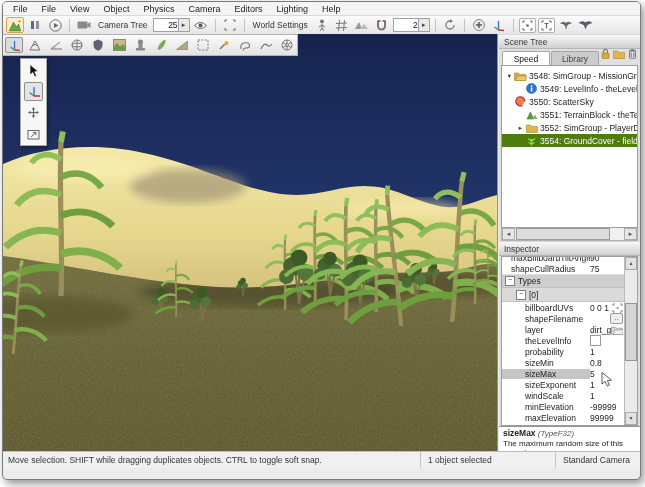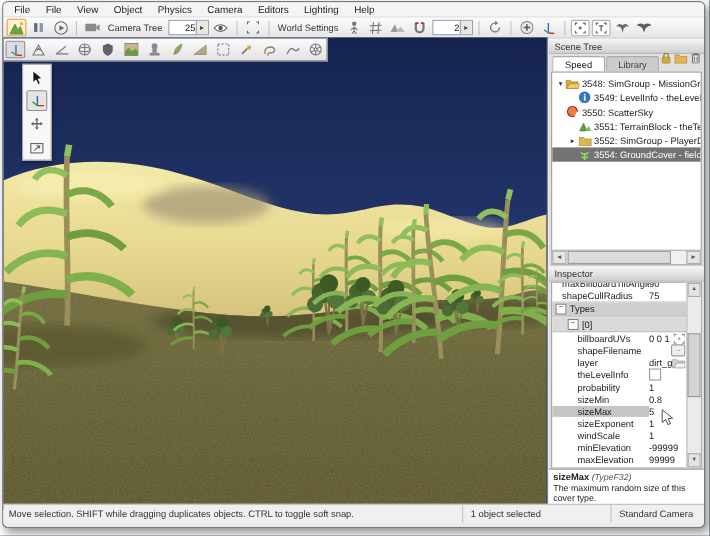--- a/index.html
+++ b/index.html
@@ -48,21 +48,21 @@
                 border-bottom:1px solid #b5b5b5;border-top:1px solid #d8d8d8;font-size:8.5px;
                 color:#333;display:flex;align-items:center;padding-left:5px;}
   .tabs{height:15px;flex:none;display:flex;align-items:flex-end;padding:1px 3px 0;gap:1px;}
   .tab{height:13px;width:46px;font-size:8.5px;display:flex;align-items:center;justify-content:center;
        background:#cccccc;border:1px solid #a6a6a6;border-bottom:none;border-radius:2px 2px 0 0;color:#444;}
   .tab.active{background:#fff;color:#111;}
   .tab-icons{margin-left:auto;display:flex;gap:3px;align-items:center;padding-bottom:2px;}
   .tree{flex:none;background:#fff;border:1px solid #9e9e9e;margin:0 2px;height:158px;
         overflow:hidden;font-size:8.5px;padding-top:3px;}
   .tree-row{height:13px;display:flex;align-items:center;white-space:nowrap;color:#222;overflow:hidden;}
-  .tree-row.selected{background:#737373;color:#fff;}
+  .tree-row.selected{background:#4d7c0f;color:#fff;}
   .expander{width:9px;font-size:6.5px;color:#333;text-align:center;flex:none;}
   .tree-icon{width:13px;flex:none;display:flex;justify-content:center;align-items:center;}
   .tree-label{padding-left:2px;}
   .hscroll{flex:none;height:12px;margin:0 2px;background:#f0f0f0;border:1px solid #b2b2b2;border-top:none;
            display:flex;align-items:stretch;position:relative;}
   .sc-btn{width:11px;background:#e6e6e6;border:1px solid #adadad;font-size:6px;color:#555;
           display:flex;align-items:center;justify-content:center;flex:none;}
   .hthumb{margin-left:1px;width:92px;background:#dcdcdc;border:1px solid #9c9c9c;}
   .hscroll .sc-btn.right{margin-left:auto;}
   .inspector-list{flex:1;background:#fff;border:1px solid #9e9e9e;margin:0 2px;position:relative;
@@ -87,21 +87,21 @@
   .vs-btn{height:11px;border:1px solid #a8a8a8;background:#e2e2e2;font-size:6px;text-align:center;
           line-height:10px;color:#555;}
   .vs-btn.bottom{position:absolute;bottom:0;left:0;right:0;}
   .vs-thumb{position:absolute;top:46px;left:0;right:0;height:56px;background:#d4d4d4;border:1px solid #979797;}
   .mouse-cursor{position:absolute;left:99px;top:115px;z-index:5;}
   .desc{flex:none;height:34px;background:#fff;border-top:1px solid #949494;padding:2px 4px 0;
         font-size:8px;color:#222;line-height:9.5px;overflow:hidden;}
   .desc .df{font-weight:bold;font-size:8.5px;}
   .desc .dt{font-style:italic;color:#555;}
   
-  .statusbar{position:absolute;bottom:4px;left:0;right:0;height:16px;background:#f0f0f0;
+  .statusbar{position:absolute;bottom:11px;left:0;right:0;height:16px;background:#f0f0f0;
              border-top:1px solid #bdbdbd;display:flex;align-items:center;font-size:8.5px;color:#333;}
   .sb-hint{flex:1;padding-left:5px;overflow:hidden;white-space:nowrap;}
   .sb-sec{border-left:1px solid #c3c3c3;height:100%;display:flex;align-items:center;
           padding-left:7px;box-sizing:border-box;white-space:nowrap;}
   .sb-sel{width:135px;flex:none;}
   .sb-cam{width:85px;flex:none;}
 </style>
 </head>
 <body>
 

